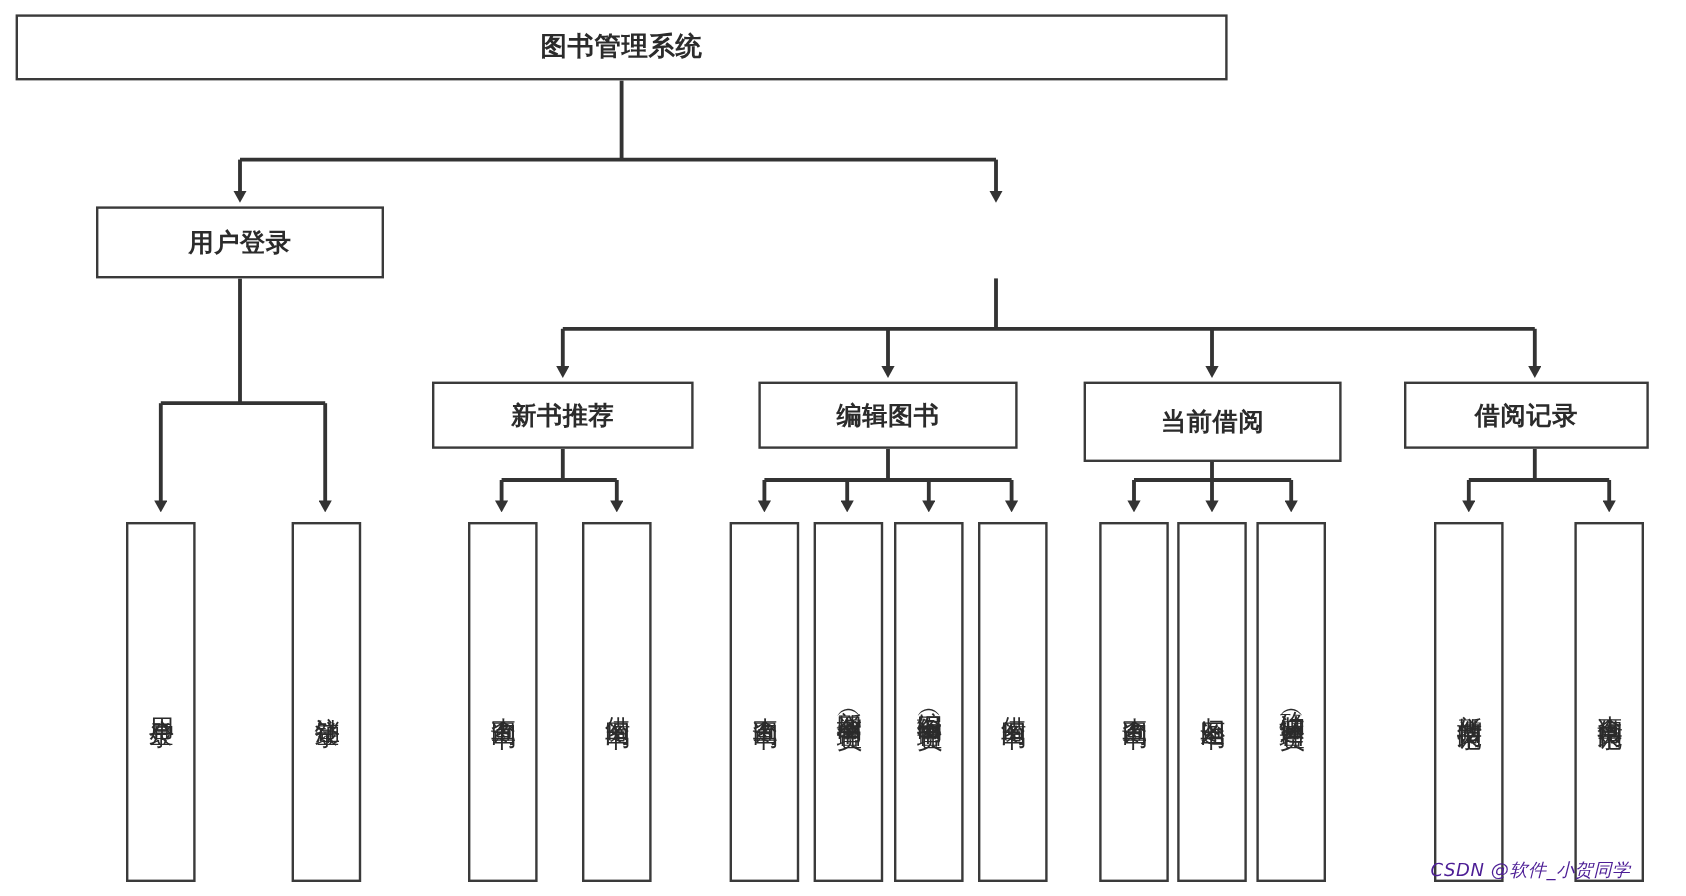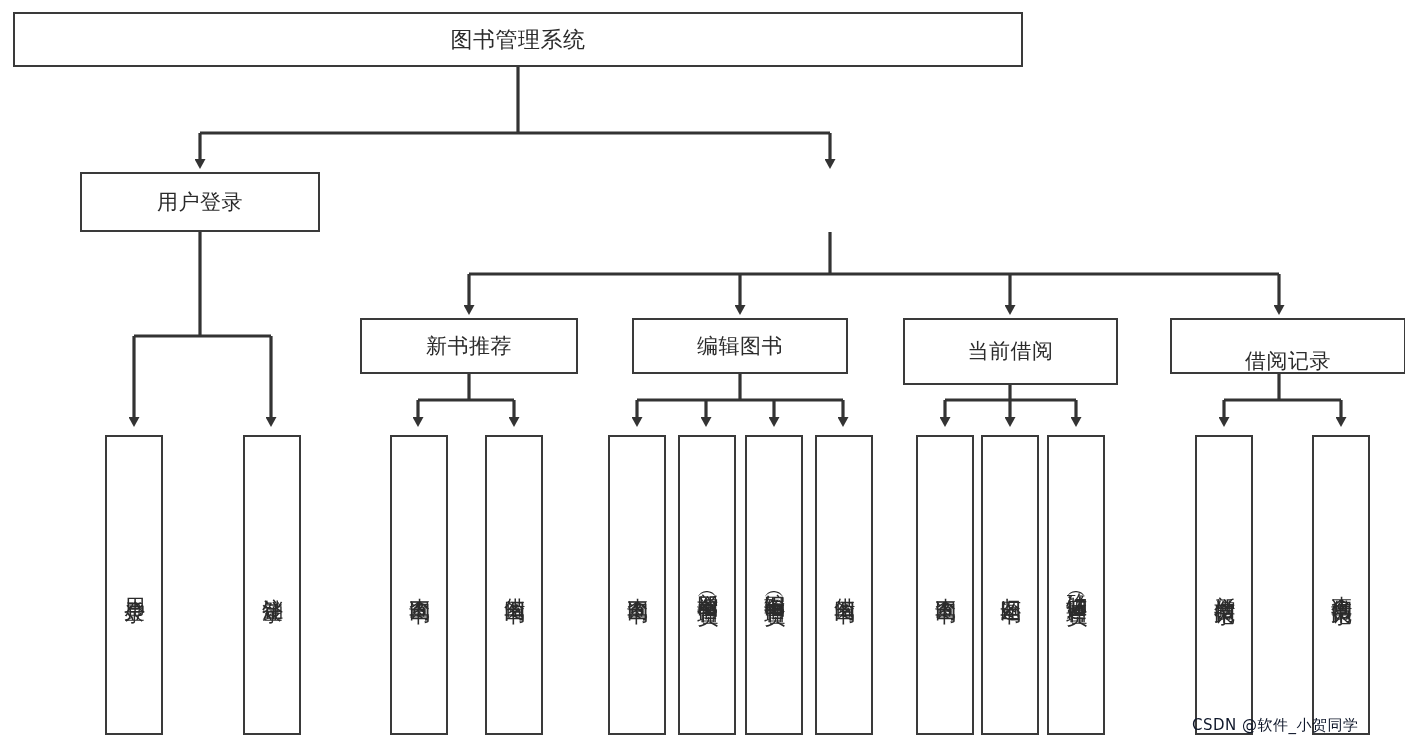--- a/index.html
+++ b/index.html
@@ -38,45 +38,47 @@
   .node .label {
     display: block;
     text-align: center;
     line-height: 1.0;
     letter-spacing: 0.5px;
   }
   
   .node.horiz .label {
     font-size: 21px;
     white-space: nowrap;
+    font-weight: bold;
   }
   .node.root .label {
     font-size: 22px;
   }
   
   .node.vert {
     align-items: center;
     justify-content: center;
   }
   .node.vert .label {
     writing-mode: vertical-rl;
     text-orientation: upright;
     font-size: 21px;
     line-height: 1.12;
     letter-spacing: 2px;
     white-space: nowrap;
     max-height: 290px;
   }
   .watermark {
     position: absolute;
-    color: #0f172a;
+    color: #4c1d95;
     font-size: 15px;
     letter-spacing: 0.5px;
     white-space: nowrap;
     font-family: "DejaVu Sans", "Liberation Sans", sans-serif;
+    font-style: italic;
   }
 </style>
 </head>
 <body>
 
 <div id="canvas">
 
   <svg id="wires" viewBox="0 0 1405 747" xmlns="http://www.w3.org/2000/svg">
     <defs>
       <marker id="arrow" markerWidth="10" markerHeight="11" refX="1" refY="5.5" orient="auto" markerUnits="userSpaceOnUse">
@@ -143,21 +145,21 @@
   </div>
 
   <div class="node horiz" style="left:632px; top:318px; width:216px; height:56px;">
     <span class="label">编辑图书</span>
   </div>
 
   <div class="node horiz" style="left:903px; top:318px; width:215px; height:67px;">
     <span class="label">当前借阅</span>
   </div>
 
-  <div class="node horiz" style="left:1170px; top:318px; width:236px; height:56px;align-items:flex-end;">
+  <div class="node horiz" style="left:1170px; top:318px; width:204px; height:56px;">
     <span class="label">借阅记录</span>
   </div>
 
   <div class="node vert" style="left:105px; top:435px; width:58px; height:300px;">
     <span class="label">用户登录</span>
   </div>
 
   <div class="node vert" style="left:243px; top:435px; width:58px; height:300px;">
     <span class="label">注销登录</span>
   </div>

